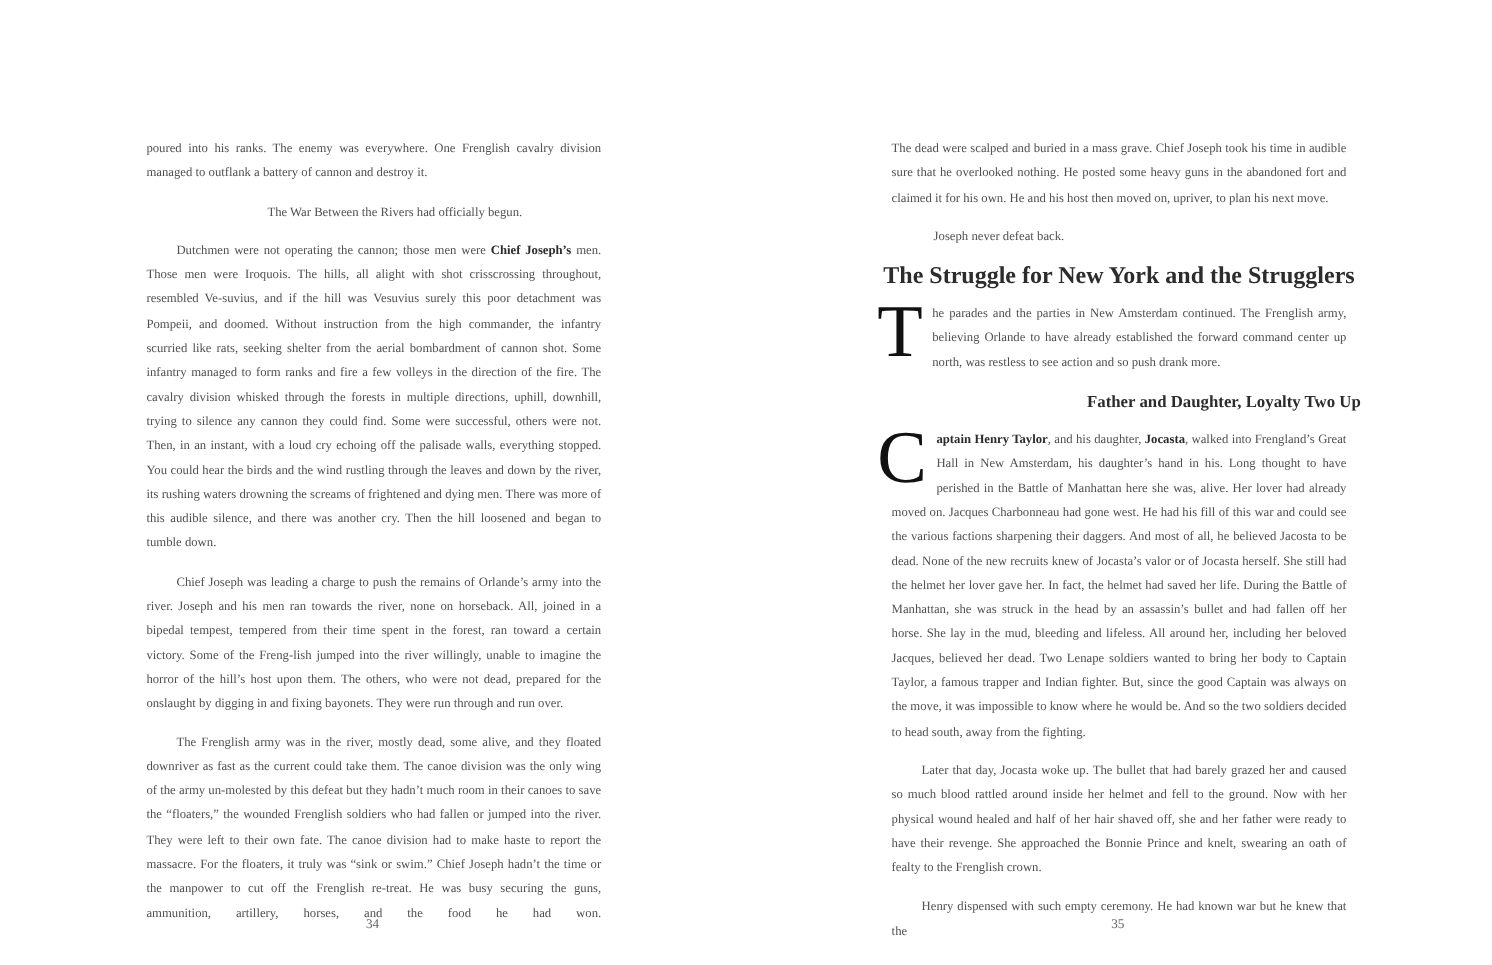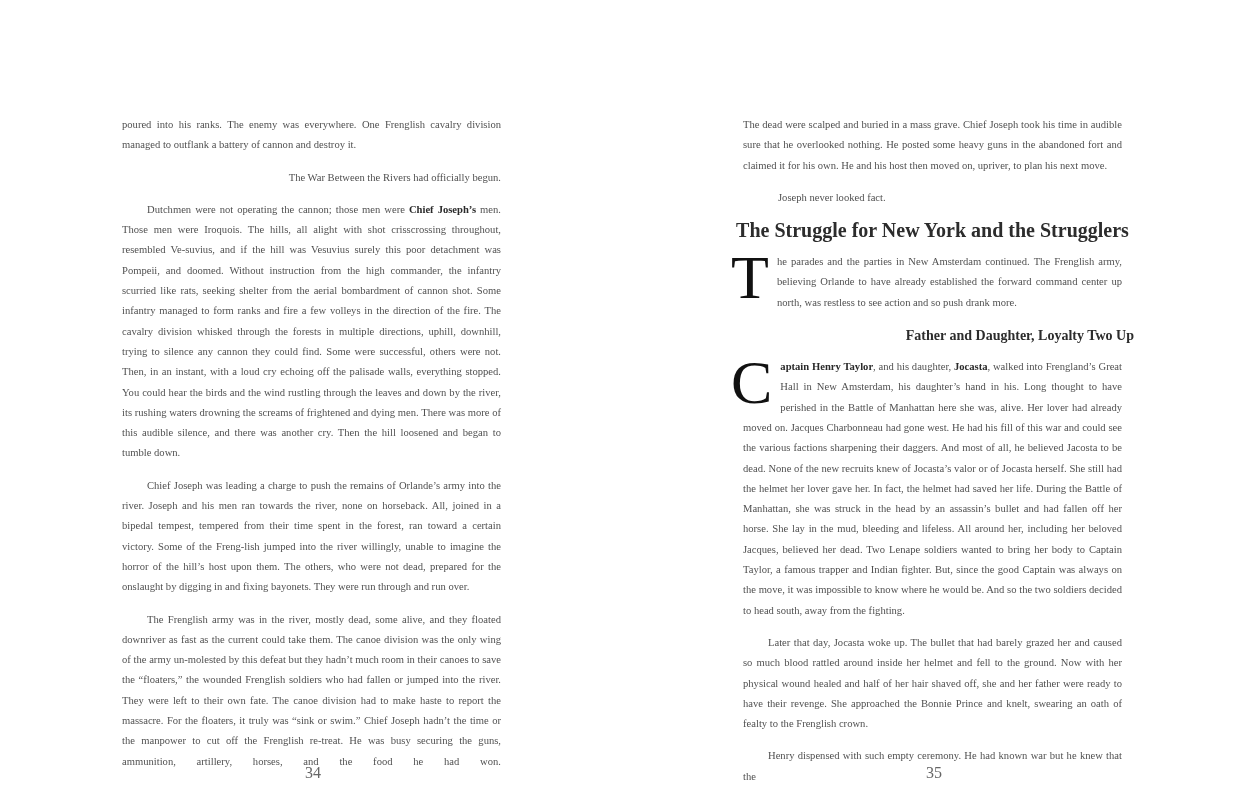--- a/index.html
+++ b/index.html
@@ -15,42 +15,42 @@
   p.ind { text-indent: 25px; }
   p.ind2 { text-indent: 35px; }
   p.sp { margin-top: 5.5px; }
   .last { text-align-last: justify; }
   b { color: #2a2a2a; }
   h2 { margin: 0; text-align: center; color: #2c2c2c; font-weight: bold; }
   h2.chapter { font-size: 20px; line-height: 20px; margin-top: 12px; }
   h2.section { font-size: 14px; line-height: 18px; margin-top: 14px; margin-bottom: 2px; text-align: right; }
   .dropcap-wrap { position: relative; }
   .dropcap { float: left; font-size: 62px; line-height: 46px; color: #111; margin: 2px 8px 0 0; padding-top: 0; }
-  .pnum { position: absolute; top: 764px; font-size: 16px; color: #666; }
+  .pnum { position: absolute; top: 764px; font-size: 11px; color: #666; }
   .page-left .pnum { left: 305px; }
   .page-right .pnum { left: 305px; }
 </style>
 </head>
 <body>
 
 <div class="page page-left">
   <div class="col">
     <p class="last" style="text-align-last:left;">poured into his ranks. The enemy was everywhere. One Frenglish cavalry division managed to outflank a battery of cannon and destroy it.</p>
-    <p class="ind2 sp" style="text-align:right;">The War Between the Rivers  had officially begun.</p>
+    <p class="ind2 sp" style="text-align:center;">The War Between the Rivers  had officially begun.</p>
     <p class="ind sp"><span>Dutchmen were not operating the cannon; those men were </span><b>Chief Joseph’s</b><span> men. Those men were Iroquois. The hills, all alight with shot crisscrossing throughout, resembled Ve-suvius, and if the hill was Vesuvius surely this poor detachment was Pompeii, and doomed. Without instruction from the high commander, the infantry scurried like rats, seeking shelter from the aerial bombardment of cannon shot. Some infantry managed to form ranks and fire a few volleys in the direction of the fire. The cavalry division whisked through the forests in multiple directions, uphill, downhill, trying to silence any cannon they could find. Some were successful, others were not. Then, in an instant, with a loud cry echoing off the palisade walls, everything stopped. You could hear the birds and the wind rustling through the leaves and down by the river, its rushing waters drowning the screams of frightened and dying men. There was more of this audible silence, and there was another cry.  Then the hill loosened and began to tumble down.</span></p>
     <p class="ind sp">Chief Joseph was leading a charge to push the remains of Orlande’s  army into the river. Joseph and his men ran towards the river, none on horseback. All, joined in a bipedal tempest, tempered from their time spent in the forest, ran toward a certain victory. Some of the Freng-lish jumped into the river willingly, unable to imagine the horror of the hill’s host upon them. The others, who were not dead, prepared for the onslaught by digging in and fixing bayonets. They were run through and run over.</p>
     <p class="ind sp" style="text-align-last:justify;">The Frenglish army was in the river, mostly dead, some alive, and they floated downriver as fast as the current could take them. The canoe division was the only wing of the army un-molested by this defeat but they hadn’t much room in their canoes to save the “floaters,” the wounded Frenglish soldiers who had fallen or jumped into the river. They were left to their own fate. The canoe division had to make haste to report the massacre. For the floaters, it truly was “sink or swim.”  Chief Joseph hadn’t the time or the manpower to cut off the Frenglish re-treat. He was busy securing the guns, ammunition, artillery, horses, and the food he had won.</p>
   </div>
   <div class="pnum">34</div>
 </div>
 
 <div class="page page-right">
   <div class="col">
     <p>The dead were scalped and buried in a mass grave.  Chief Joseph took his time in audible sure that he overlooked nothing. He posted some heavy guns in the abandoned fort and claimed it for his own. He and his host then moved on, upriver, to plan his next move.</p>
-    <p class="ind2 sp">Joseph never looked fact.</p>
+    <p class="ind2 sp">Joseph never defeat back.</p>
 
     <h2 class="chapter">The Struggle for New York and the Strugglers</h2>
     <div class="dropcap-wrap">
       <span class="dropcap">T</span>
       <p>he parades and the parties in New Amsterdam continued. The Frenglish army, believing Orlande to have already established the forward command center up north, was restless to see action and so push drank more.</p>
     </div>
 
     <h2 class="section" style="clear:both;">Father and Daughter, Loyalty Two Up</h2>
     <div class="dropcap-wrap">
       <span class="dropcap">C</span>

